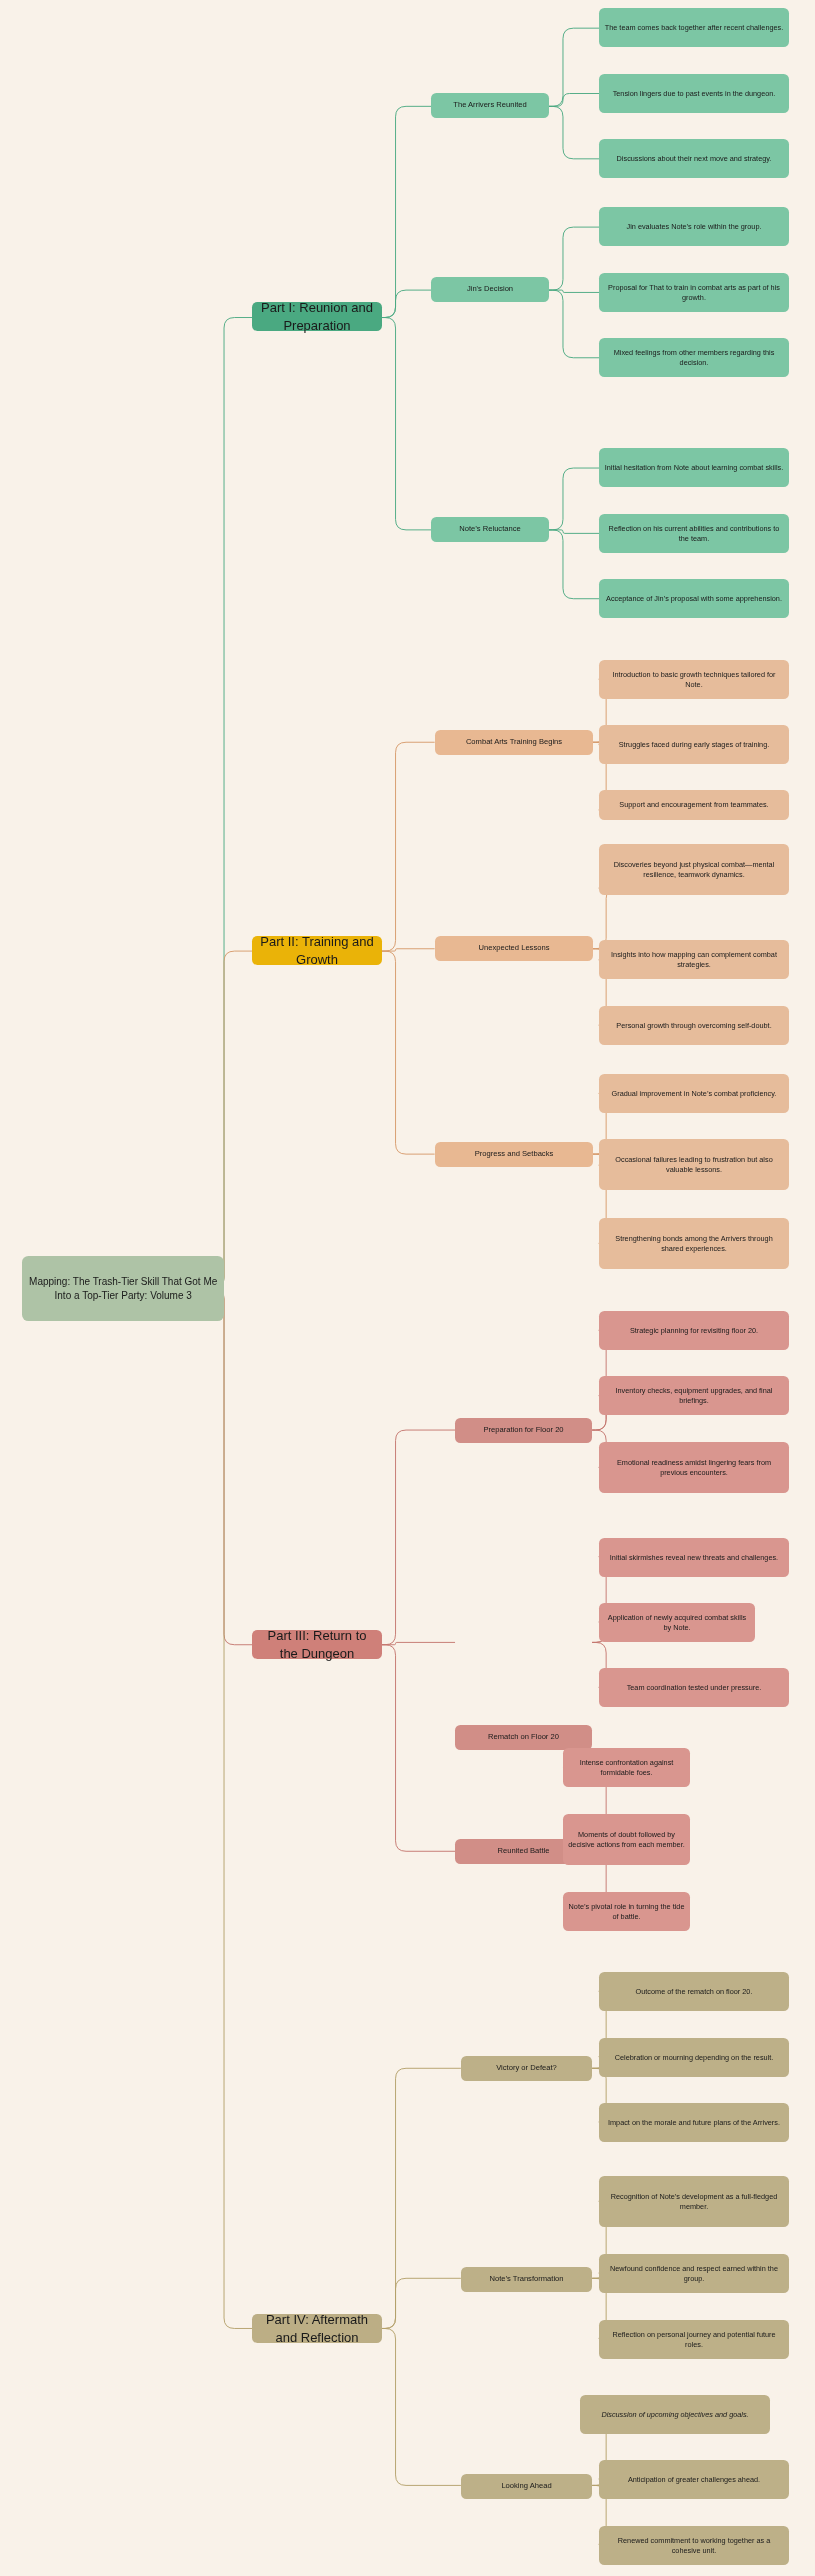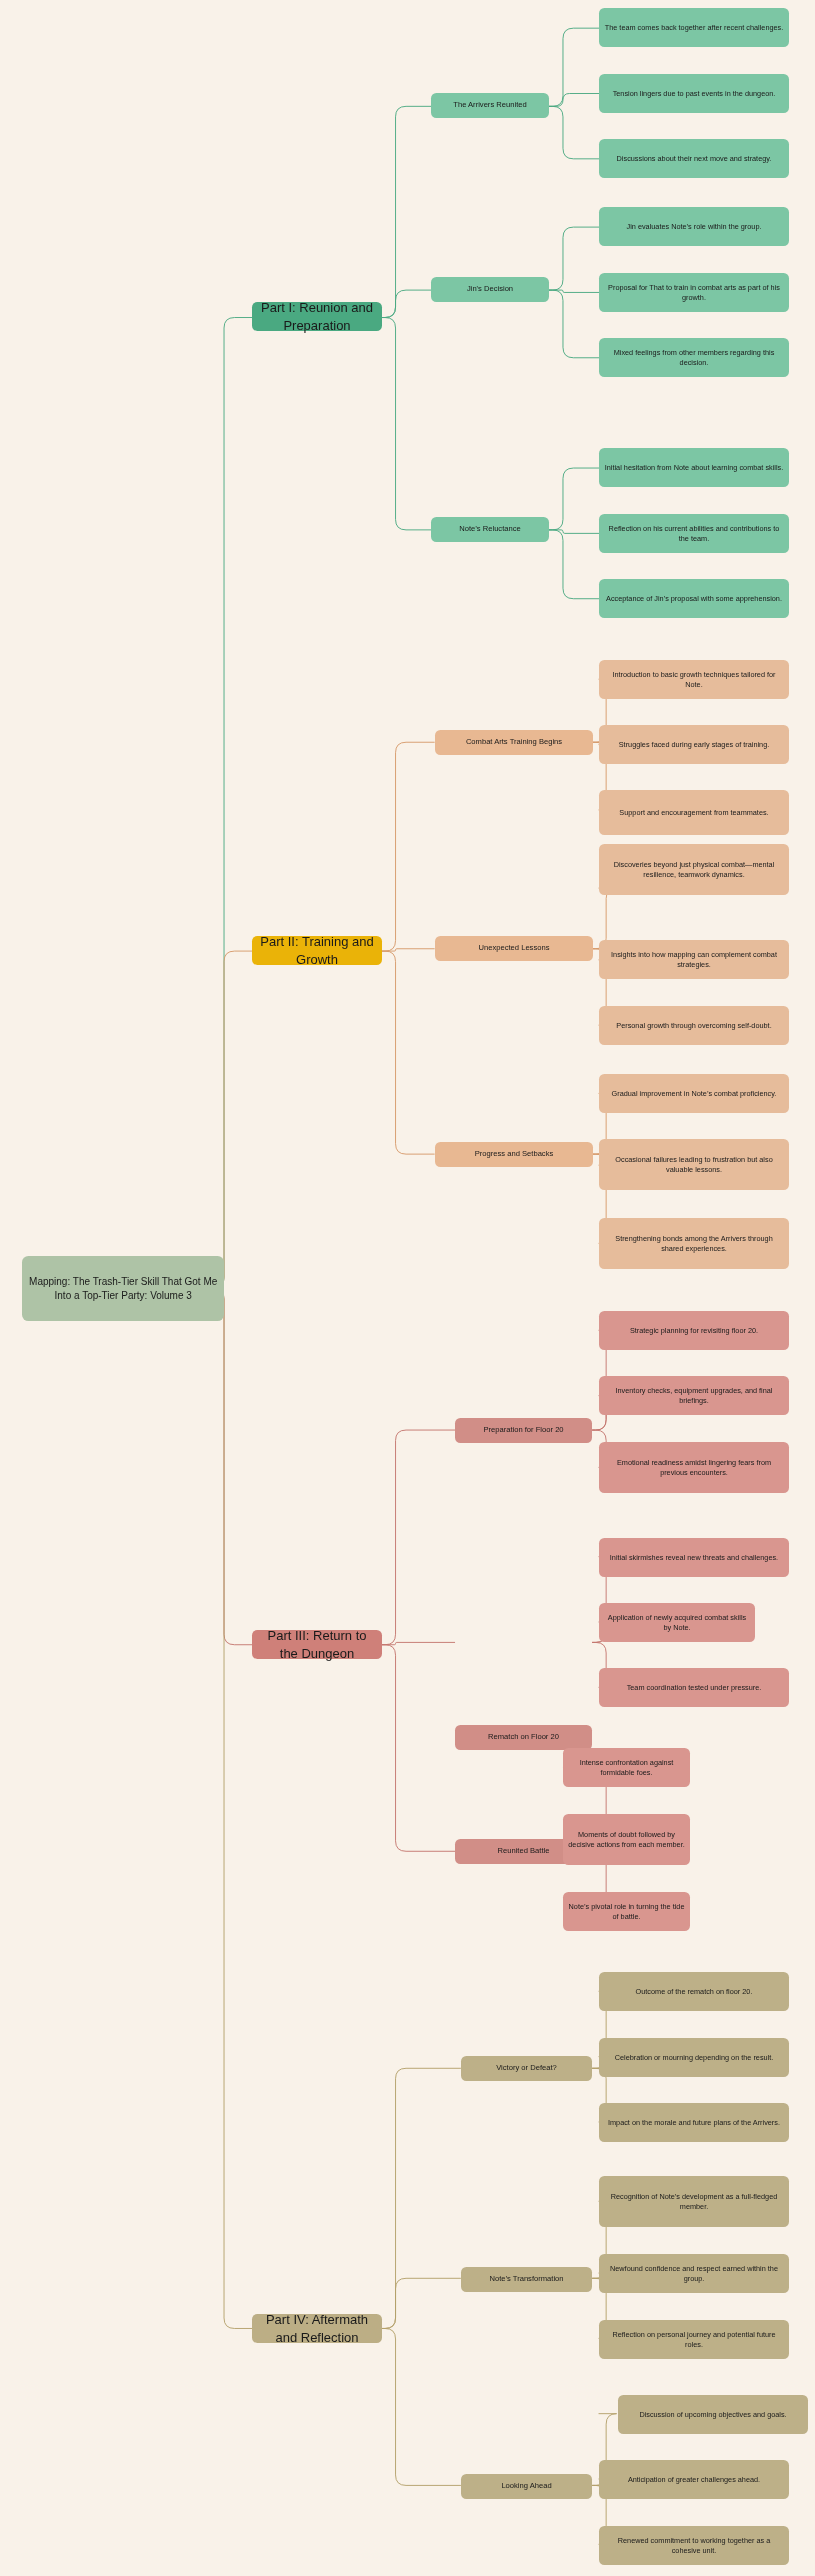--- a/index.html
+++ b/index.html
@@ -117,21 +117,21 @@
       <div class="node b-green3 lvl3" style="left: 599px; top: 273px; width: 190px; height: 39px;">Proposal for That to train in combat arts as part of his growth.</div>
       <div class="node b-green3 lvl3" style="left: 599px; top: 338px; width: 190px; height: 39px;">Mixed feelings from other members regarding this decision.</div>
       <div class="node b-green2 lvl2" style="left: 431px; top: 517px; width: 118px; height: 24.5px;">Note’s Reluctance</div>
       <div class="node b-green3 lvl3" style="left: 599px; top: 448px; width: 190px; height: 39px;">Initial hesitation from Note about learning combat skills.</div>
       <div class="node b-green3 lvl3" style="left: 599px; top: 514px; width: 190px; height: 39px;">Reflection on his current abilities and contributions to the team.</div>
       <div class="node b-green3 lvl3" style="left: 599px; top: 579px; width: 190px; height: 39px;">Acceptance of Jin’s proposal with some apprehension.</div>
       <div class="node b-orange1 lvl1" style="left: 252px; top: 936px; width: 130px; height: 29px;">Part II: Training and Growth</div>
       <div class="node b-orange2 lvl2" style="left: 435px; top: 730px; width: 158px; height: 24.5px;">Combat Arts Training Begins</div>
       <div class="node b-orange3 lvl3" style="left: 599px; top: 660px; width: 190px; height: 39px;">Introduction to basic growth techniques tailored for Note.</div>
       <div class="node b-orange3 lvl3" style="left: 599px; top: 725px; width: 190px; height: 39px;">Struggles faced during early stages of training.</div>
-      <div class="node b-orange3 lvl3" style="left: 599px; top: 790px; width: 190px; height: 45px;">Support and encouragement from teammates.</div>
+      <div class="node b-orange3 lvl3" style="left: 599px; top: 790px; width: 190px; height: 30px;">Support and encouragement from teammates.</div>
       <div class="node b-orange2 lvl2" style="left: 435px; top: 936px; width: 158px; height: 24.5px;">Unexpected Lessons</div>
       <div class="node b-orange3 lvl3" style="left: 599px; top: 844px; width: 190px; height: 51px;">Discoveries beyond just physical combat—mental resilience, teamwork dynamics.</div>
       <div class="node b-orange3 lvl3" style="left: 599px; top: 940px; width: 190px; height: 39px;">Insights into how mapping can complement combat strategies.</div>
       <div class="node b-orange3 lvl3" style="left: 599px; top: 1006px; width: 190px; height: 39px;">Personal growth through overcoming self-doubt.</div>
       <div class="node b-orange2 lvl2" style="left: 435px; top: 1142px; width: 158px; height: 24.5px;">Progress and Setbacks</div>
       <div class="node b-orange3 lvl3" style="left: 599px; top: 1074px; width: 190px; height: 39px;">Gradual improvement in Note’s combat proficiency.</div>
       <div class="node b-orange3 lvl3" style="left: 599px; top: 1139px; width: 190px; height: 51px;">Occasional failures leading to frustration but also valuable lessons.</div>
       <div class="node b-orange3 lvl3" style="left: 599px; top: 1218px; width: 190px; height: 51px;">Strengthening bonds among the Arrivers through shared experiences.</div>
       <div class="node b-red1 lvl1" style="left: 252px; top: 1630px; width: 130px; height: 29px;">Part III: Return to the Dungeon</div>
       <div class="node b-red2 lvl2" style="left: 455px; top: 1418px; width: 137px; height: 24.5px;">Preparation for Floor 20</div>
@@ -149,18 +149,18 @@
       <div class="node b-olive1 lvl1" style="left: 252px; top: 2314px; width: 130px; height: 29px;">Part IV: Aftermath and Reflection</div>
       <div class="node b-olive2 lvl2" style="left: 461px; top: 2056px; width: 131px; height: 24.5px;">Victory or Defeat?</div>
       <div class="node b-olive3 lvl3" style="left: 599px; top: 1972px; width: 190px; height: 39px;">Outcome of the rematch on floor 20.</div>
       <div class="node b-olive3 lvl3" style="left: 599px; top: 2038px; width: 190px; height: 39px;">Celebration or mourning depending on the result.</div>
       <div class="node b-olive3 lvl3" style="left: 599px; top: 2103px; width: 190px; height: 39px;">Impact on the morale and future plans of the Arrivers.</div>
       <div class="node b-olive2 lvl2" style="left: 461px; top: 2267px; width: 131px; height: 24.5px;">Note’s Transformation</div>
       <div class="node b-olive3 lvl3" style="left: 599px; top: 2176px; width: 190px; height: 51px;">Recognition of Note’s development as a full-fledged member.</div>
       <div class="node b-olive3 lvl3" style="left: 599px; top: 2254px; width: 190px; height: 39px;">Newfound confidence and respect earned within the group.</div>
       <div class="node b-olive3 lvl3" style="left: 599px; top: 2320px; width: 190px; height: 39px;">Reflection on personal journey and potential future roles.</div>
       <div class="node b-olive2 lvl2" style="left: 461px; top: 2474px; width: 131px; height: 24.5px;">Looking Ahead</div>
-      <div class="node b-olive3 lvl3" style="left: 618px; top: 2395px; width: 190px; height: 39px;">Discussion of upcoming objectives and goals.</div>
+      <div class="node b-olive3 lvl3" style="left: 580px; top: 2395px; width: 190px; height: 39px; font-style: italic;">Discussion of upcoming objectives and goals.</div>
       <div class="node b-olive3 lvl3" style="left: 599px; top: 2460px; width: 190px; height: 39px;">Anticipation of greater challenges ahead.</div>
       <div class="node b-olive3 lvl3" style="left: 599px; top: 2526px; width: 190px; height: 39px;">Renewed commitment to working together as a cohesive unit.</div>
     </div>
 </div>
 
 
 </body></html>

